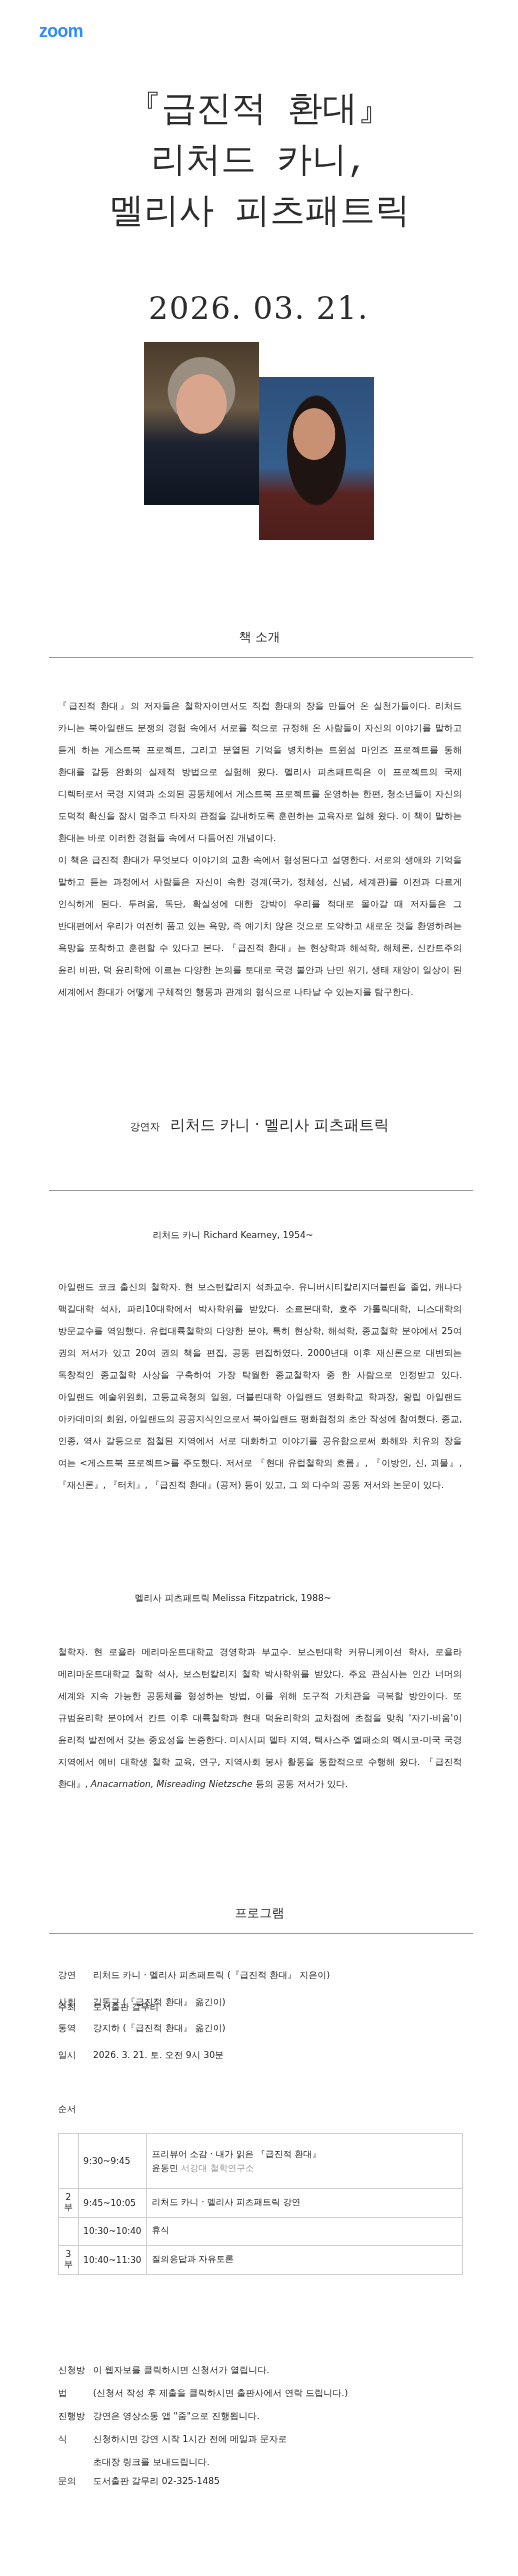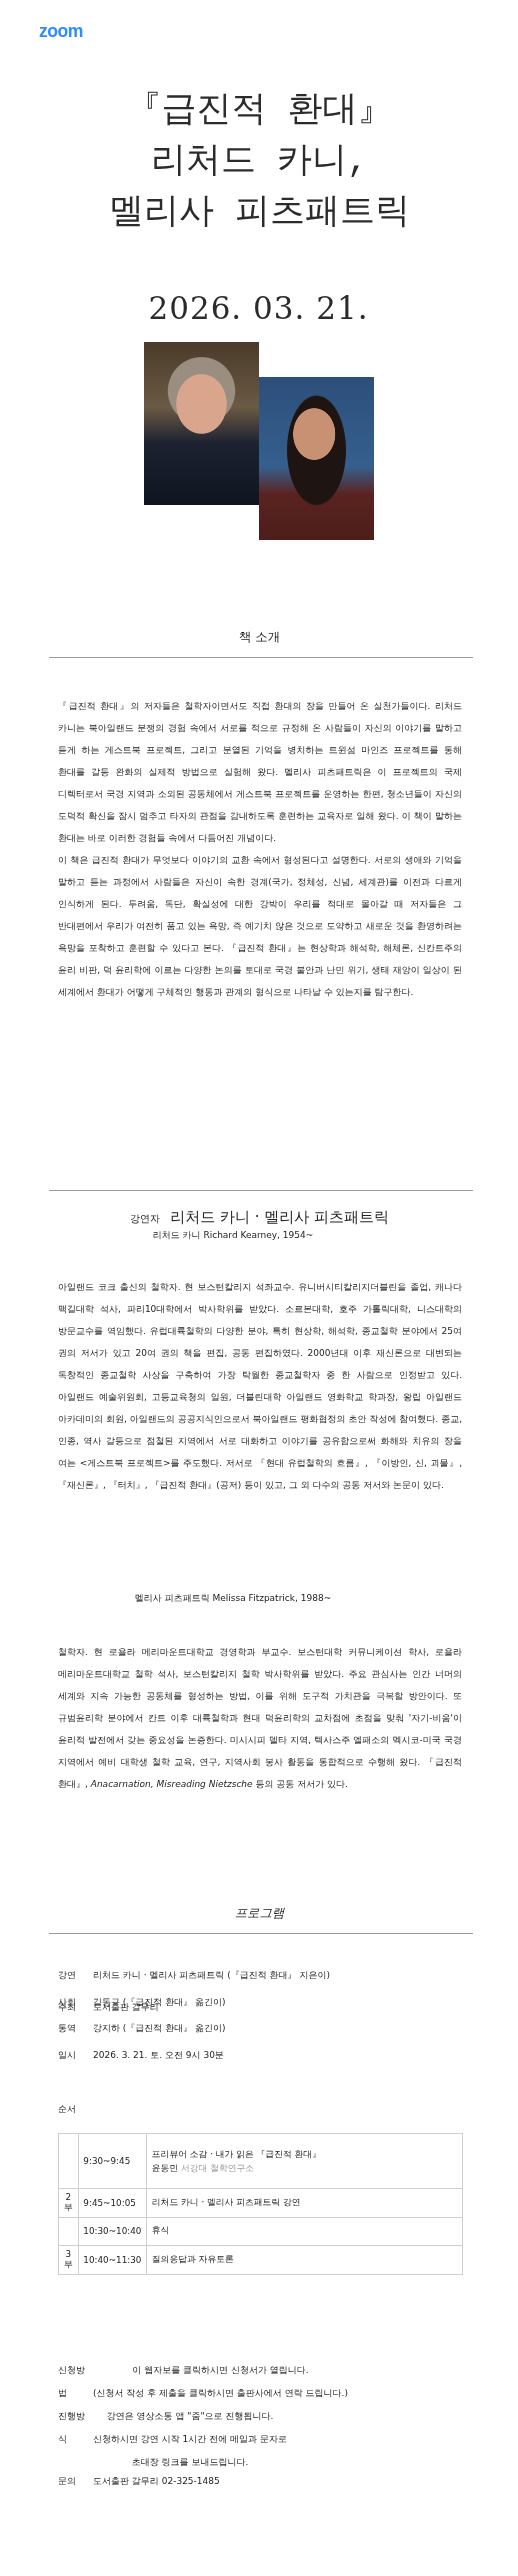--- a/index.html
+++ b/index.html
@@ -25,21 +25,21 @@
   .rule { left: 49px; width: 424px; height: 1px; background: #9a9a9a; }
   .para { left: 58px; width: 404px; font-size: 9px; line-height: 22px; color: #222;
           text-align: justify; word-break: keep-all; }
   .para p { margin: 0; }
   .center-name { left: 0; width: 466px; text-align: center; font-size: 9px; color: #222; }
   .lecturer-head { left: 0; width: 519px; text-align: center; }
   .lecturer-head .small { font-size: 10px; margin-right: 10.4px; }
   .lecturer-head .big { font-size: 15px; }
   .info-row { left: 58px; font-size: 9px; line-height: 15px; }
   .info-row .lbl { display: inline-block; width: 34px; }
-  .info-row .val { position: absolute; left: 35px; top: 0; white-space: nowrap; text-align: center; }
+  .info-row .val { position: absolute; left: 35px; top: 0; white-space: nowrap; }
   table.sched { position: absolute; left: 58px; top: 2133px; width: 405px; border-collapse: collapse;
                 font-size: 8.8px; }
   table.sched td { border: 1px solid #cfcfcf; padding: 0 4.7px; height: 27.5px; vertical-align: middle; }
   table.sched td.part { width: 9.3px; text-align: center; }
   table.sched td.time { width: 38px; }
   .muted { color: #9a9a9a; }
   em { font-style: italic; }
 </style>
 </head>
 <body>
@@ -56,36 +56,36 @@
 <div class="abs photo photo-man" title="리처드 카니 사진"></div>
 <div class="abs photo photo-woman" title="멜리사 피츠패트릭 사진"></div>
 
 <div class="abs section-title" style="top:629px;">책 소개</div>
 <div class="abs rule" style="top:657px;"></div>
 <div class="abs para" style="top:695px;">
   <p>『급진적 환대』의 저자들은 철학자이면서도 직접 환대의 장을 만들어 온 실천가들이다. 리처드 카니는 북아일랜드 분쟁의 경험 속에서 서로를 적으로 규정해 온 사람들이 자신의 이야기를 말하고 듣게 하는 게스트북 프로젝트, 그리고 분열된 기억을 병치하는 트윈섬 마인즈 프로젝트를 통해 환대를 갈등 완화의 실제적 방법으로 실험해 왔다. 멜리사 피츠패트릭은 이 프로젝트의 국제 디렉터로서 국경 지역과 소외된 공동체에서 게스트북 프로젝트를 운영하는 한편, 청소년들이 자신의 도덕적 확신을 잠시 멈추고 타자의 관점을 감내하도록 훈련하는 교육자로 일해 왔다. 이 책이 말하는 환대는 바로 이러한 경험들 속에서 다듬어진 개념이다.</p>
   <p>이 책은 급진적 환대가 무엇보다 이야기의 교환 속에서 형성된다고 설명한다. 서로의 생애와 기억을 말하고 듣는 과정에서 사람들은 자신이 속한 경계(국가, 정체성, 신념, 세계관)를 이전과 다르게 인식하게 된다. 두려움, 독단, 확실성에 대한 강박이 우리를 적대로 몰아갈 때 저자들은 그 반대편에서 우리가 여전히 품고 있는 욕망, 즉 예기치 않은 것으로 도약하고 새로운 것을 환영하려는 욕망을 포착하고 훈련할 수 있다고 본다. 『급진적 환대』는 현상학과 해석학, 해체론, 신칸트주의 윤리 비판, 덕 윤리학에 이르는 다양한 논의를 토대로 국경 불안과 난민 위기, 생태 재앙이 일상이 된 세계에서 환대가 어떻게 구체적인 행동과 관계의 형식으로 나타날 수 있는지를 탐구한다.</p>
 </div>
 
-<div class="abs lecturer-head" style="top:1208px;">
+<div class="abs lecturer-head" style="top:1116px;">
   <span class="small">강연자</span><span class="big">리처드 카니 · 멜리사 피츠패트릭</span>
 </div>
 <div class="abs rule" style="top:1190px;"></div>
 
 <div class="abs center-name" style="top:1229px;">리처드 카니 Richard Kearney, 1954~</div>
 <div class="abs para" style="top:1276px;">
   <p>아일랜드 코크 출신의 철학자. 현 보스턴칼리지 석좌교수. 유니버시티칼리지더블린을 졸업, 캐나다 맥길대학 석사, 파리10대학에서 박사학위를 받았다. 소르본대학, 호주 가톨릭대학, 니스대학의 방문교수를 역임했다. 유럽대륙철학의 다양한 분야, 특히 현상학, 해석학, 종교철학 분야에서 25여 권의 저서가 있고 20여 권의 책을 편집, 공동 편집하였다. 2000년대 이후 재신론으로 대변되는 독창적인 종교철학 사상을 구축하여 가장 탁월한 종교철학자 중 한 사람으로 인정받고 있다. 아일랜드 예술위원회, 고등교육청의 일원, 더블린대학 아일랜드 영화학교 학과장, 왕립 아일랜드 아카데미의 회원, 아일랜드의 공공지식인으로서 북아일랜드 평화협정의 초안 작성에 참여했다. 종교, 인종, 역사 갈등으로 점철된 지역에서 서로 대화하고 이야기를 공유함으로써 화해와 치유의 장을 여는 &lt;게스트북 프로젝트&gt;를 주도했다. 저서로 『현대 유럽철학의 흐름』, 『이방인, 신, 괴물』, 『재신론』, 『터치』, 『급진적 환대』(공저) 등이 있고, 그 외 다수의 공동 저서와 논문이 있다.</p>
 </div>
 
 <div class="abs center-name" style="top:1592px;">멜리사 피츠패트릭 Melissa Fitzpatrick, 1988~</div>
 <div class="abs para" style="top:1641px;">
   <p><span>철학자. 현 로욜라 메리마운트대학교 경영학과 부교수. 보스턴대학 커뮤니케이션 학사, 로욜라 메리마운트대학교 철학 석사, 보스턴칼리지 철학 박사학위를 받았다. 주요 관심사는 인간 너머의 세계와 지속 가능한 공동체를 형성하는 방법, 이를 위해 도구적 가치관을 극복할 방안이다. 또 규범윤리학 분야에서 칸트 이후 대륙철학과 현대 덕윤리학의 교차점에 초점을 맞춰 '자기-비움'이 윤리적 발전에서 갖는 중요성을 논증한다. 미시시피 델타 지역, 텍사스주 엘패소의 멕시코-미국 국경 지역에서 예비 대학생 철학 교육, 연구, 지역사회 봉사 활동을 통합적으로 수행해 왔다. 『급진적 환대』,</span> <em>Anacarnation, Misreading Nietzsche</em><span> 등의 공동 저서가 있다.</span></p>
 </div>
 
-<div class="abs section-title" style="top:1905px;font-style:italic;">프로그램</div>
+<div class="abs section-title" style="top:1905px;">프로그램</div>
 <div class="abs rule" style="top:1933px;"></div>
 
 <div class="abs info-row" style="top:1968px;">
   <span class="lbl">강연</span><span class="val">리처드 카니 · 멜리사 피츠패트릭 (『급진적 환대』 지은이)</span>
 </div>
 <div class="abs info-row" style="top:1995px;">
   <span class="lbl">사회</span><span class="val">김동규 (『급진적 환대』 옮긴이)</span>
 </div>
 <div class="abs info-row" style="top:2021px;">
   <span class="lbl">통역</span><span class="val">강지하 (『급진적 환대』 옮긴이)</span>

